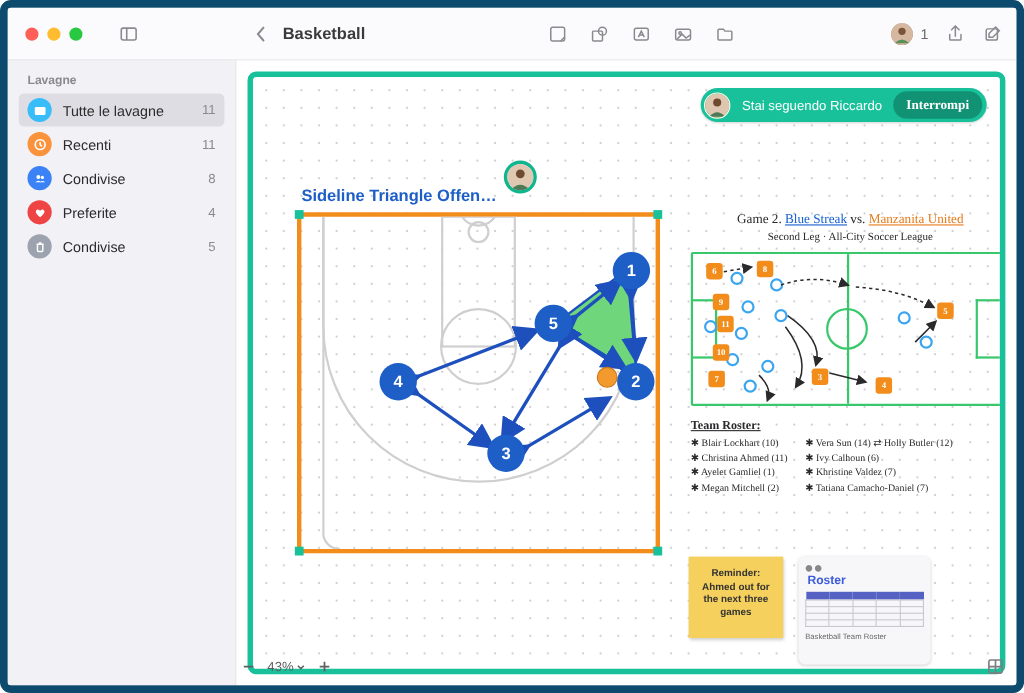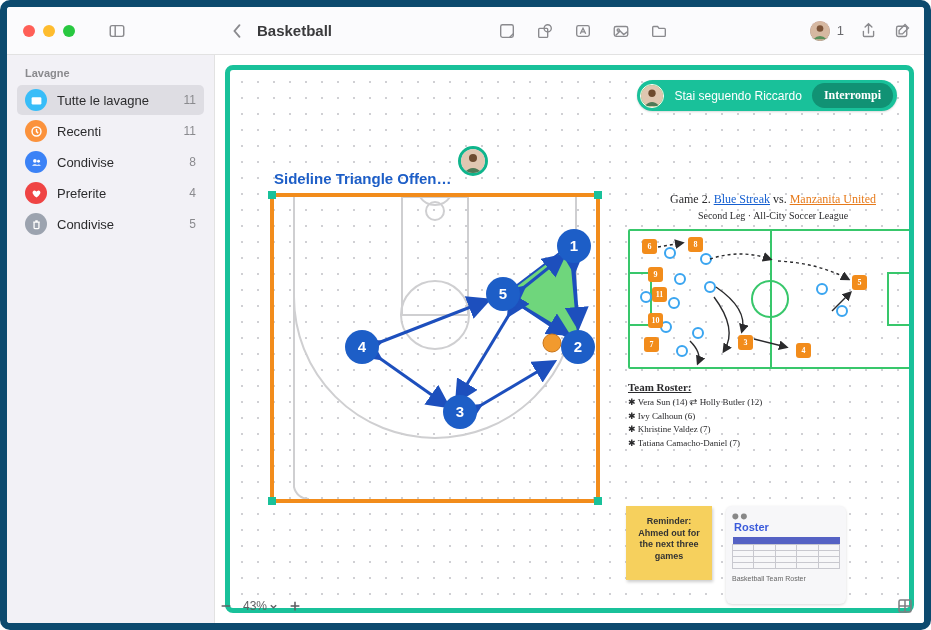--- a/index.html
+++ b/index.html
@@ -604,20 +604,26 @@
                 <path d="M60 110 Q72 122 68 132"></path>
                 <path d="M124 108 L156 116"></path>
                 <path d="M202 80 L220 62"></path>
               </g>
             </svg>
           </div>
           <div class="roster">
             <b>Team Roster:</b>
             <div class="roster-cols">
               <div>
+                <div>✱ Blair Lockhart (10)</div>
+                <div>✱ Christina Ahmed (11)</div>
+                <div>✱ Ayelet Gamliel (1)</div>
+                <div>✱ Megan Mitchell (2)</div>
+              </div>
+              <div>
                 <div>✱ Vera Sun (14) ⇄ Holly Butler (12)</div>
                 <div>✱ Ivy Calhoun (6)</div>
                 <div>✱ Khristine Valdez (7)</div>
                 <div>✱ Tatiana Camacho-Daniel (7)</div>
               </div>
             </div>
           </div>
         </div>
 
         <div class="sticky">

